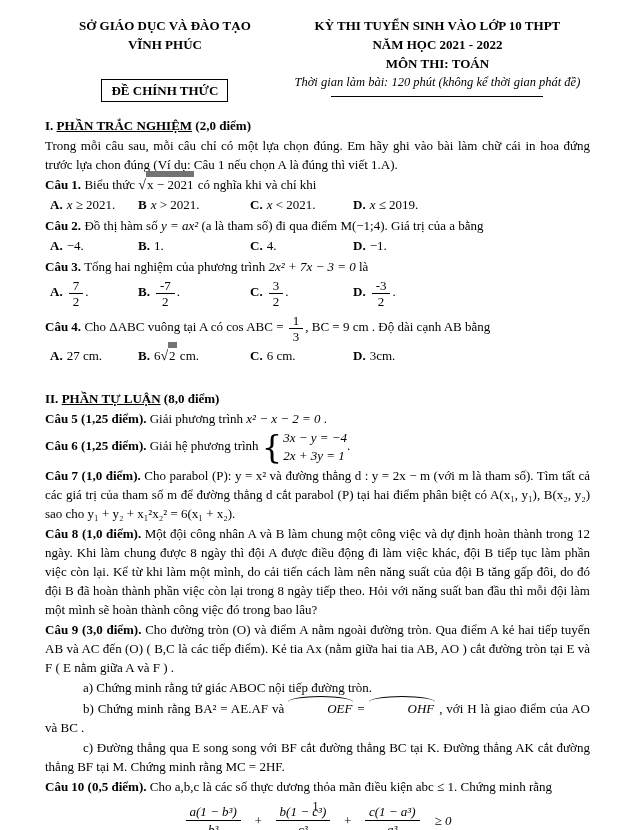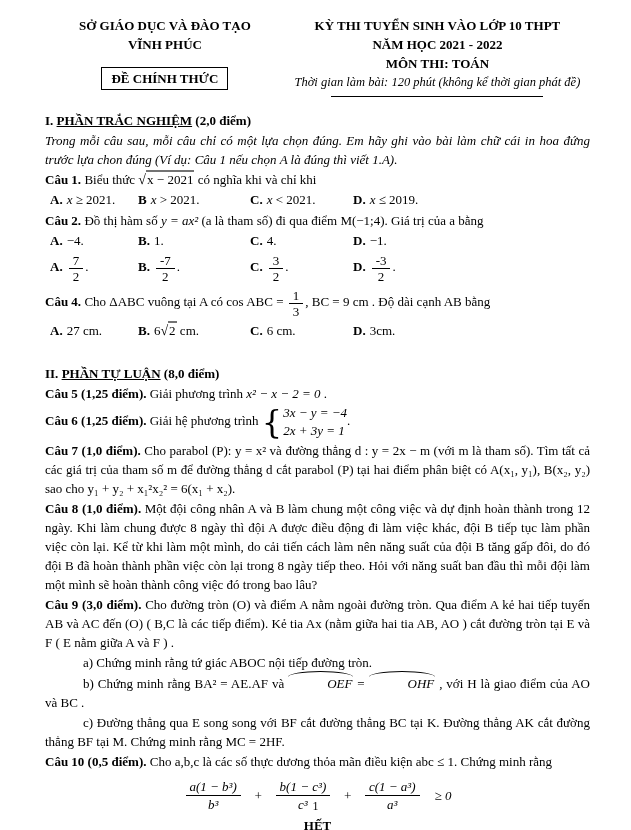--- a/index.html
+++ b/index.html
@@ -10,34 +10,34 @@
     background:#ffffff;
     color:#000;
     font-family:"Liberation Serif","DejaVu Serif",serif;
     font-size:13px;
     line-height:19px;
     box-sizing:border-box;
     padding:16px 41px 0 45px;
     overflow:hidden;
   }
   .b{font-weight:bold;}
-  .it{font-style:italic;}
+  .it{}
   .ul{text-decoration:underline;}
   .mi{font-style:italic;}
 
   
   .header{display:flex;width:100%;}
   .h-left{width:44%;text-align:center;}
   .h-right{width:56%;text-align:center;}
   .h-left div{font-weight:bold;}
   .box{
     display:inline-block;
     border:1.5px solid #000;
     padding:1px 9px;
-    margin-top:13px;
+    margin-top:25px;
     font-weight:bold;
   }
   .h-right .hb{font-weight:bold;}
   .h-right .time{font-style:italic;font-size:12.5px;}
   .h-rule{width:212px;border-top:1.4px solid #000;margin:4px auto 0;height:0;}
 
   
   p.q{margin:1px 0;text-align:justify;}
   .lbl{font-weight:bold;}
   .sec-head{margin:3px 0 1px;}
@@ -55,21 +55,21 @@
     display:inline-block;
     vertical-align:middle;
     text-align:center;
     line-height:15px;
     margin:1px 2px;
   }
   .frac>span{display:block;}
   .frac .num{border-bottom:1px solid #000;padding:0 4px;}
   .sqrt{white-space:nowrap;}
   .sqrt .sign{font-size:14px;}
-  .sqrt .rad{border-top:2px solid #737373;padding:0 1px;}
+  .sqrt .rad{border-top:6px solid #737373;padding:0 1px;}
   .hat{position:relative;display:inline-block;padding:1px 1px 0;}
   .hat::before{
     content:"";position:absolute;top:-2px;left:0;right:0;height:5px;
     border-top:1.3px solid #000;
     border-radius:50% 50% 0 0/100% 100% 0 0;
   }
   .system{display:inline-flex;align-items:center;vertical-align:middle;}
   .brace{font-size:32px;font-weight:normal;line-height:30px;margin-right:1px;font-family:"DejaVu Serif",serif;}
   .sys-lines{display:inline-flex;flex-direction:column;line-height:18px;font-style:italic;}
 
@@ -125,20 +125,23 @@
   <p class="q">
     <span class="lbl">Câu 2.</span><span> Đồ thị hàm số </span><span class="mi">y = ax²</span><span> (a là tham số) đi qua điểm M(−1;4). Giá trị của a bằng</span>
   </p>
   <div class="opts">
     <span><span class="letter">A.</span><span>−4.</span></span>
     <span><span class="letter">B.</span><span>1.</span></span>
     <span><span class="letter">C.</span><span>4.</span></span>
     <span><span class="letter">D.</span><span>−1.</span></span>
   </div>
 
+  <p class="q">
+    <span class="lbl">Câu 3.</span><span> Tổng hai nghiệm của phương trình </span><span class="mi">2x² + 7x − 3 = 0</span><span> là</span>
+  </p>
   <div class="opts">
     <span><span class="letter">A.</span><span class="frac"><span class="num">7</span><span class="den">2</span></span><span>.</span></span>
     <span><span class="letter">B.</span><span class="frac"><span class="num">-7</span><span class="den">2</span></span><span>.</span></span>
     <span><span class="letter">C.</span><span class="frac"><span class="num">3</span><span class="den">2</span></span><span>.</span></span>
     <span><span class="letter">D.</span><span class="frac"><span class="num">-3</span><span class="den">2</span></span><span>.</span></span>
   </div>
 
   <p class="q">
     <span class="lbl">Câu 4.</span><span> Cho ΔABC vuông tại A có cos ABC = </span><span class="frac"><span class="num">1</span><span class="den">3</span></span><span>, BC = 9 cm . Độ dài cạnh AB bằng</span>
   </p>

